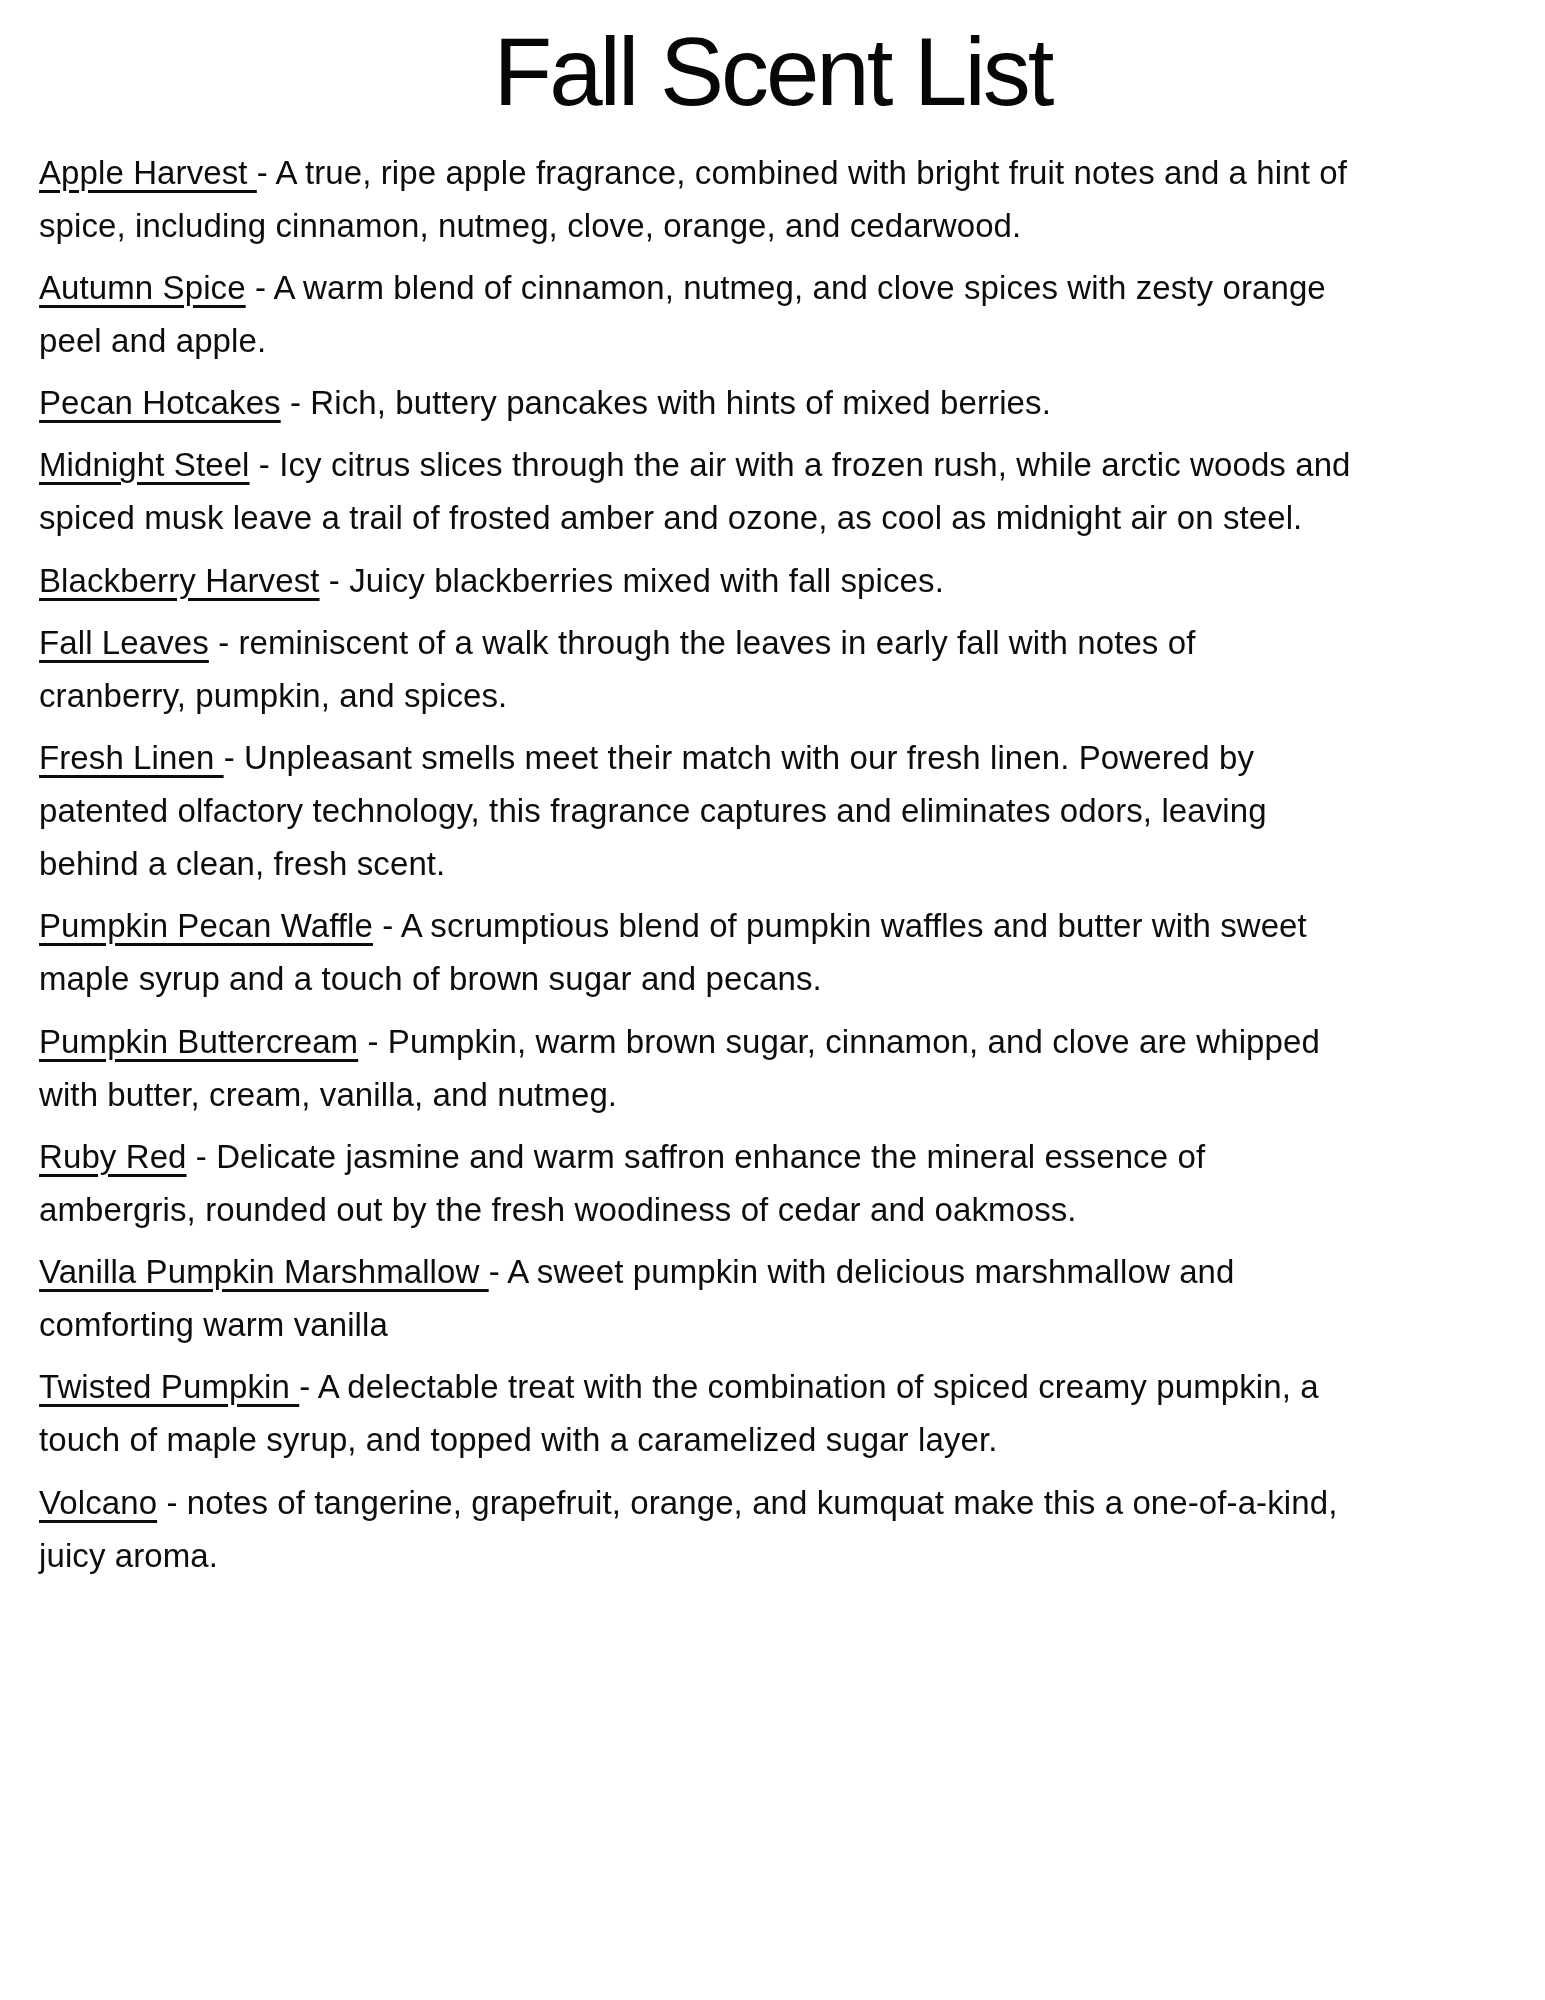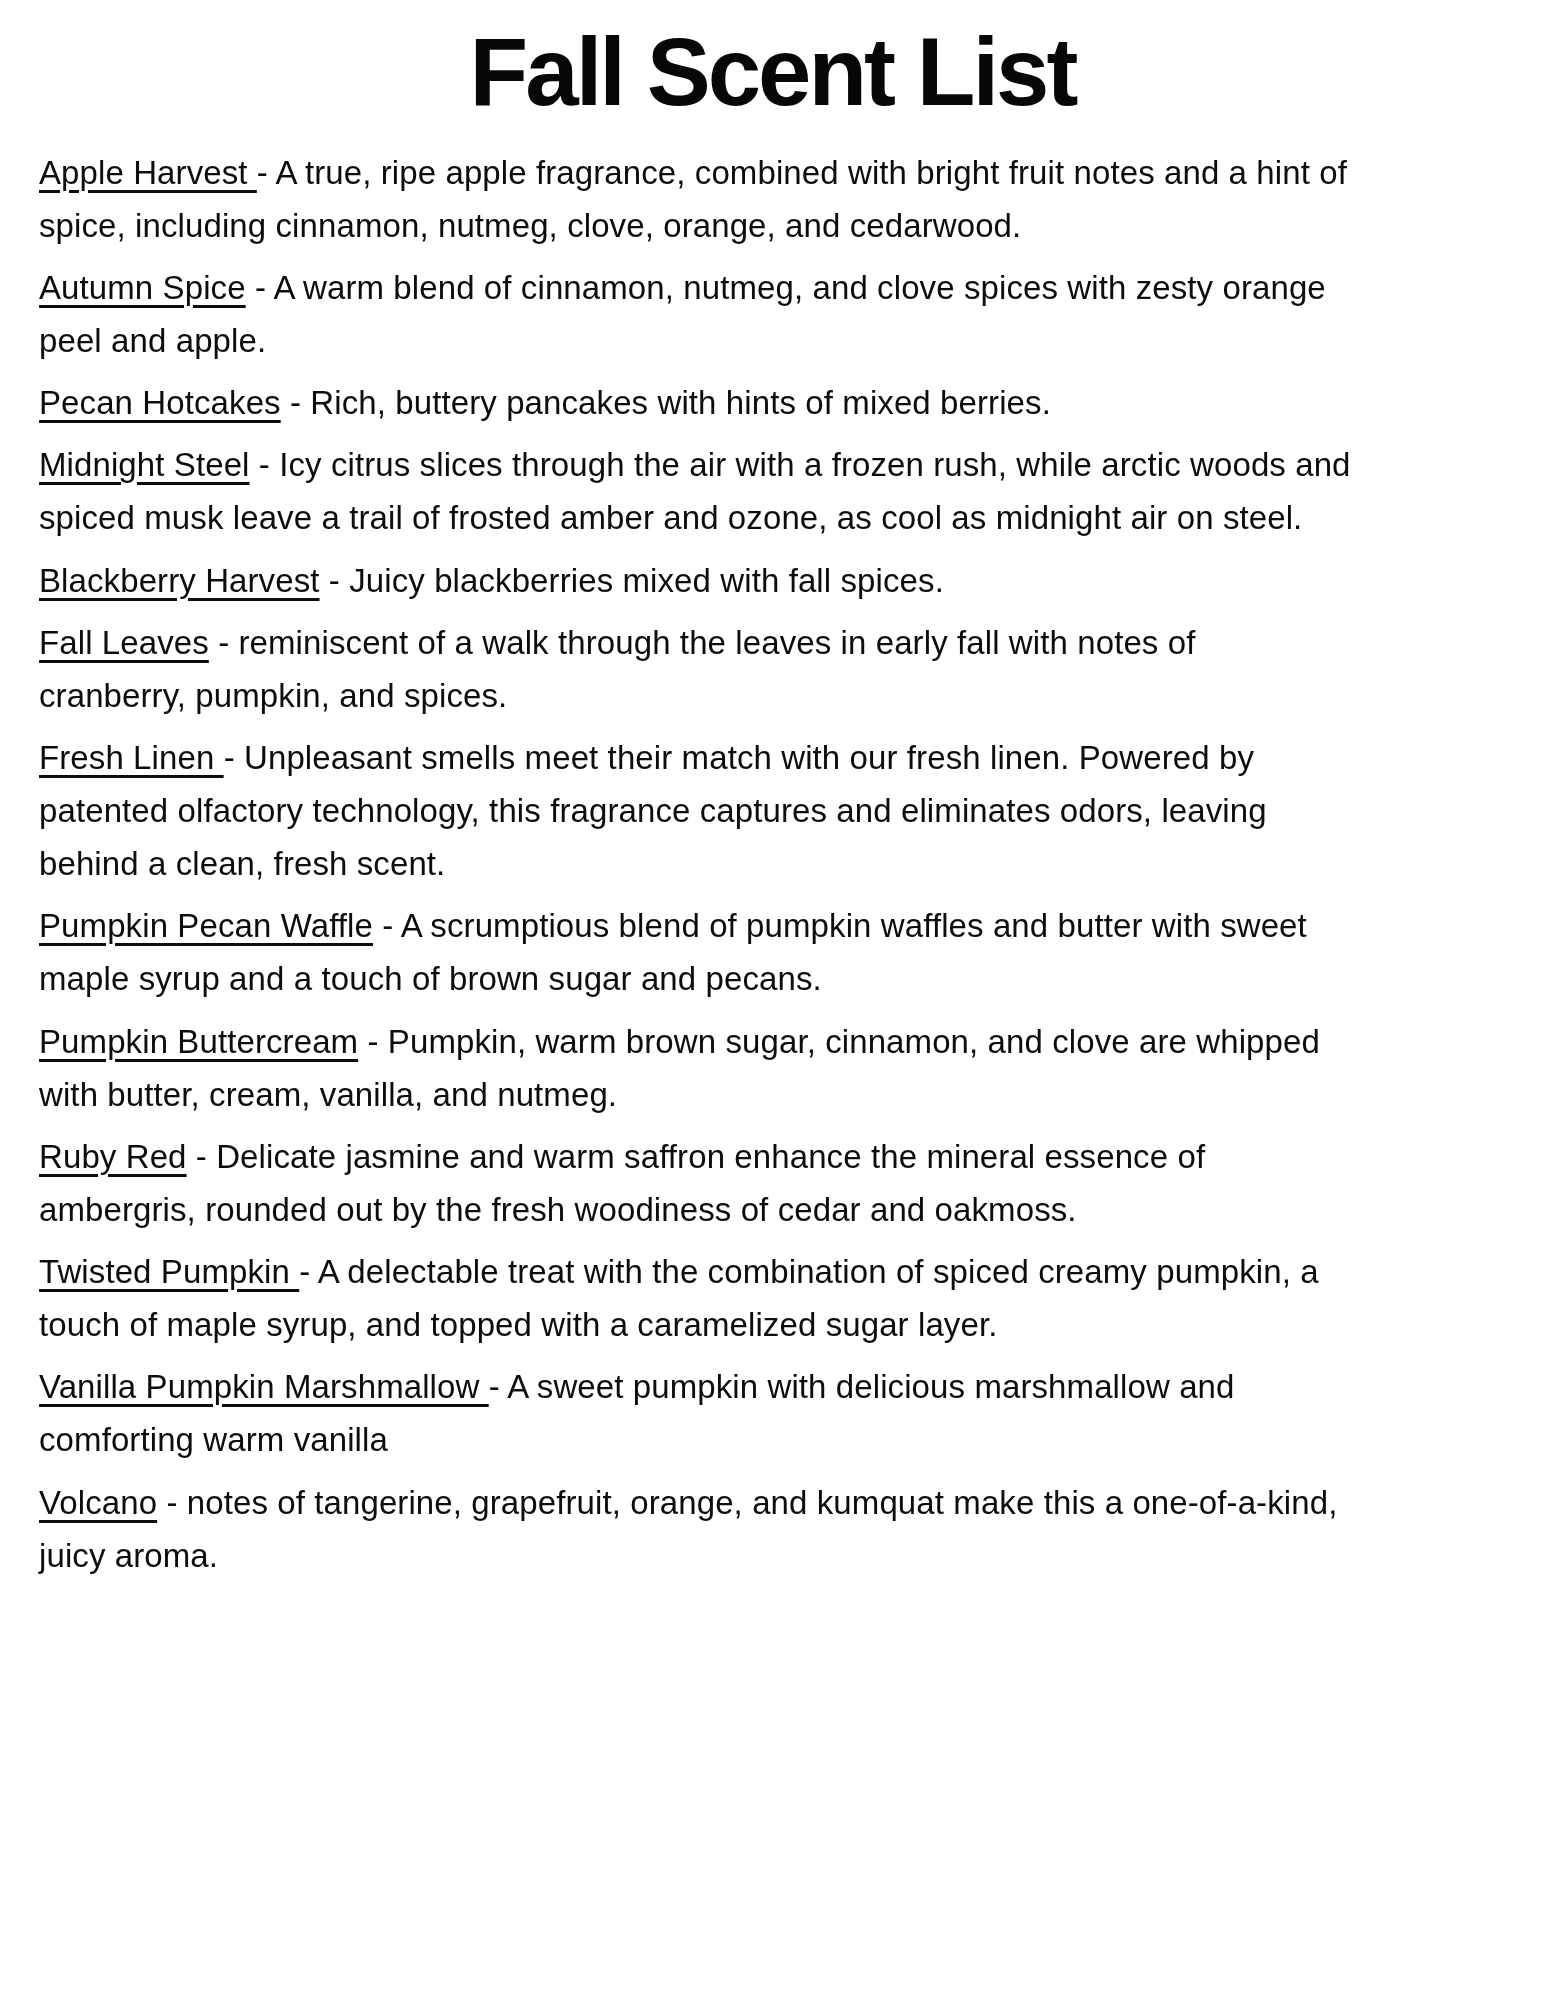--- a/index.html
+++ b/index.html
@@ -15,21 +15,21 @@
     color: #0d0d0d;
   }
   .page {
     box-sizing: border-box;
     width: 1545px;
     height: 2000px;
     padding: 14px 185px 0 30px; 
   }
   h1.title {
     font-family: "Liberation Sans", sans-serif;
-    font-weight: 700;
+    font-weight: 400;
     font-size: 96px;
     line-height: 1.08;
     letter-spacing: -3px;
     text-align: center;
     margin: 6px 0 22px 0;
     color: #070707;
     
     width: 1330px;
     transform: translateX(0);
   }
@@ -83,20 +83,20 @@
 
     <p class="entry"><span class="scent-name">Fresh Linen </span><span class="scent-desc">- Unpleasant smells meet their match with our fresh linen. Powered by patented olfactory technology, this fragrance captures and eliminates odors, leaving behind a clean, fresh scent.</span></p>
 
 
     <p class="entry"><span class="scent-name">Pumpkin Pecan Waffle</span><span class="scent-desc"> - A scrumptious blend of pumpkin waffles and butter with sweet maple syrup and a touch of brown sugar and pecans.</span></p>
 
     <p class="entry"><span class="scent-name">Pumpkin Buttercream</span><span class="scent-desc"> - Pumpkin, warm brown sugar, cinnamon, and clove are whipped with butter, cream, vanilla, and nutmeg.</span></p>
 
     <p class="entry"><span class="scent-name">Ruby Red</span><span class="scent-desc"> - Delicate jasmine and warm saffron enhance the mineral essence of ambergris, rounded out by the fresh woodiness of cedar and oakmoss.</span></p>
 
+    <p class="entry"><span class="scent-name">Vanilla Pumpkin Marshmallow </span><span class="scent-desc">- A sweet pumpkin with delicious marshmallow and comforting warm vanilla</span></p>
+
     <p class="entry"><span class="scent-name">Twisted Pumpkin </span><span class="scent-desc">- A delectable treat with the combination of spiced creamy pumpkin, a touch of maple syrup, and topped with a caramelized sugar layer.</span></p>
-
-    <p class="entry"><span class="scent-name">Vanilla Pumpkin Marshmallow </span><span class="scent-desc">- A sweet pumpkin with delicious marshmallow and comforting warm vanilla</span></p>
 
     <p class="entry"><span class="scent-name">Volcano</span><span class="scent-desc"> - notes of tangerine, grapefruit, orange, and kumquat make this a one-of-a-kind, juicy aroma.</span></p>
 
   </div>
 </div>
 
 </body></html>

